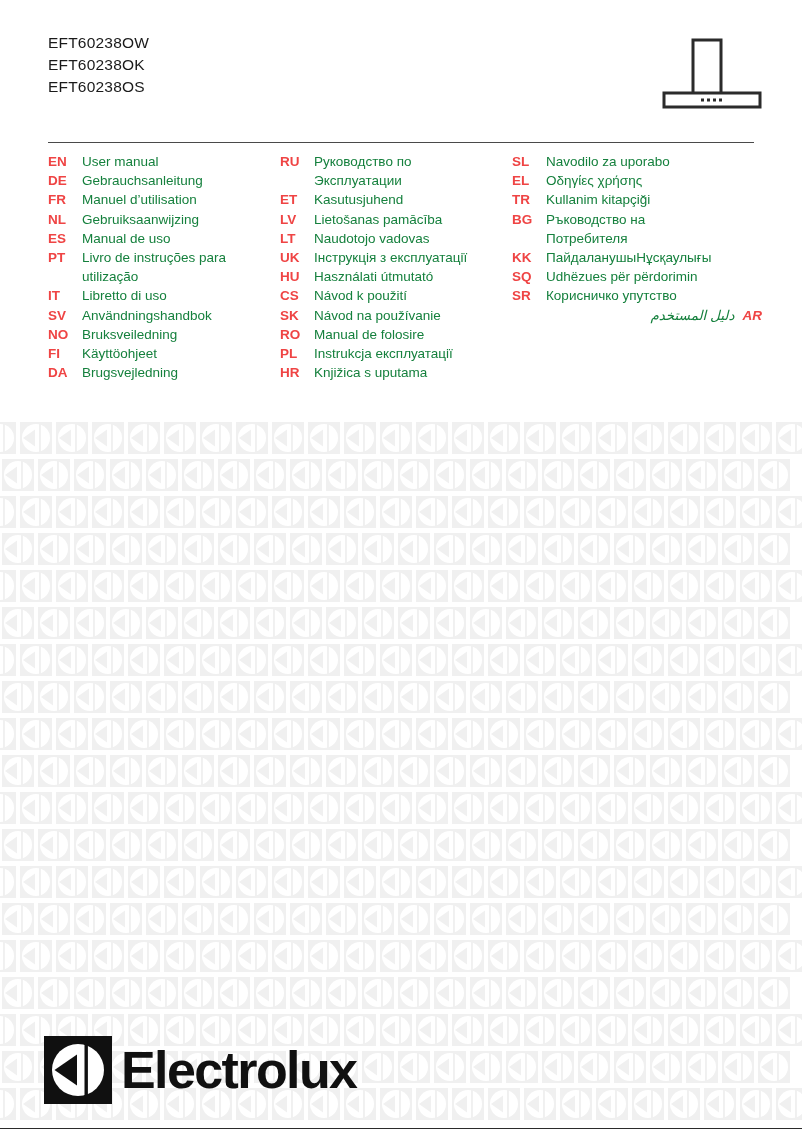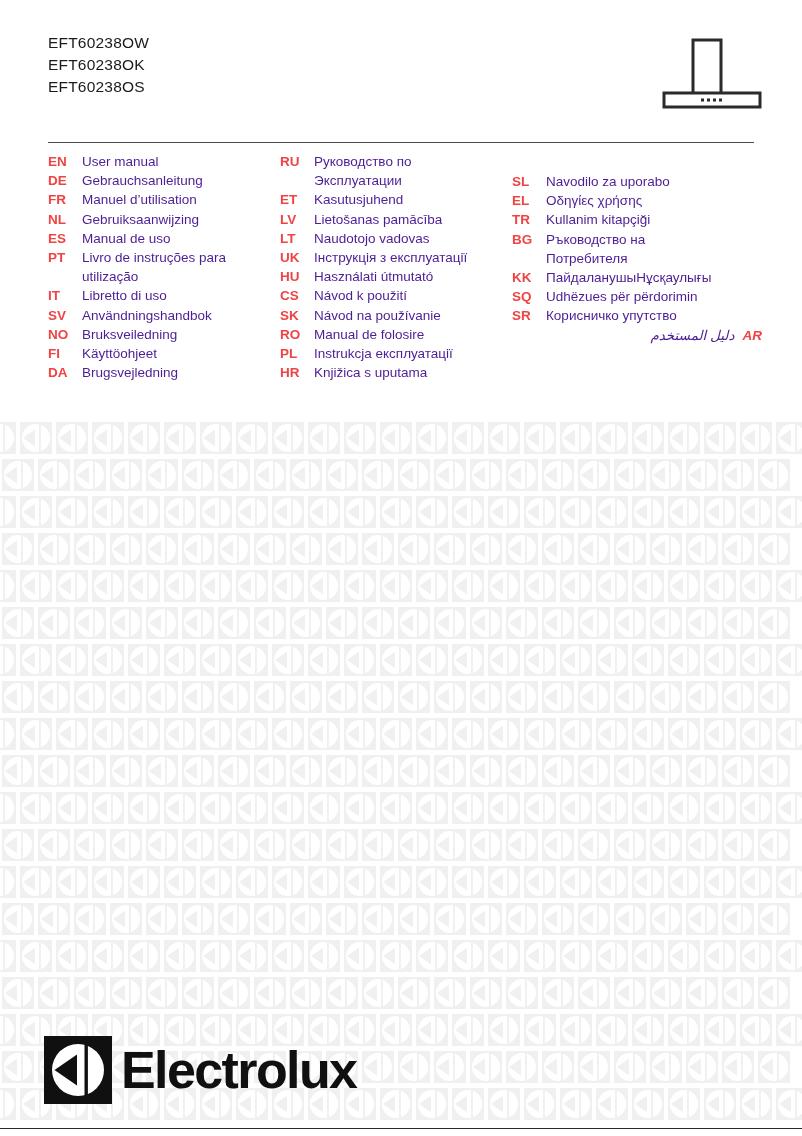--- a/index.html
+++ b/index.html
@@ -92,40 +92,40 @@
     top: 152px;
     width: 802px;
     z-index: 2;
   }
   .lang-col {
     position: absolute;
     top: 0;
   }
   .lang-col.c1 { left: 48px;  width: 232px; }
   .lang-col.c2 { left: 280px; width: 232px; }
-  .lang-col.c3 { left: 512px; width: 250px; margin-top: 20px; }
+  .lang-col.c3 { left: 512px; width: 250px; }
 
   .lang-row {
     display: flex;
     align-items: flex-start;
     line-height: 19.2px;
   }
   .lang-code {
     flex: 0 0 auto;
     width: 30px;
     font-size: 13.5px;
     font-weight: bold;
     color: #ef4444;
     text-align: left;
     padding-right: 4px;
   }
   .lang-name {
     flex: 1 1 auto;
     font-size: 13.5px;
-    color: #4c1d95;
+    color: #15803d;
   }
   .lang-name .cont {
     display: block;
   }
 
   
   .lang-row.rtl {
     justify-content: flex-end;
     align-items: baseline;
     font-style: italic;

